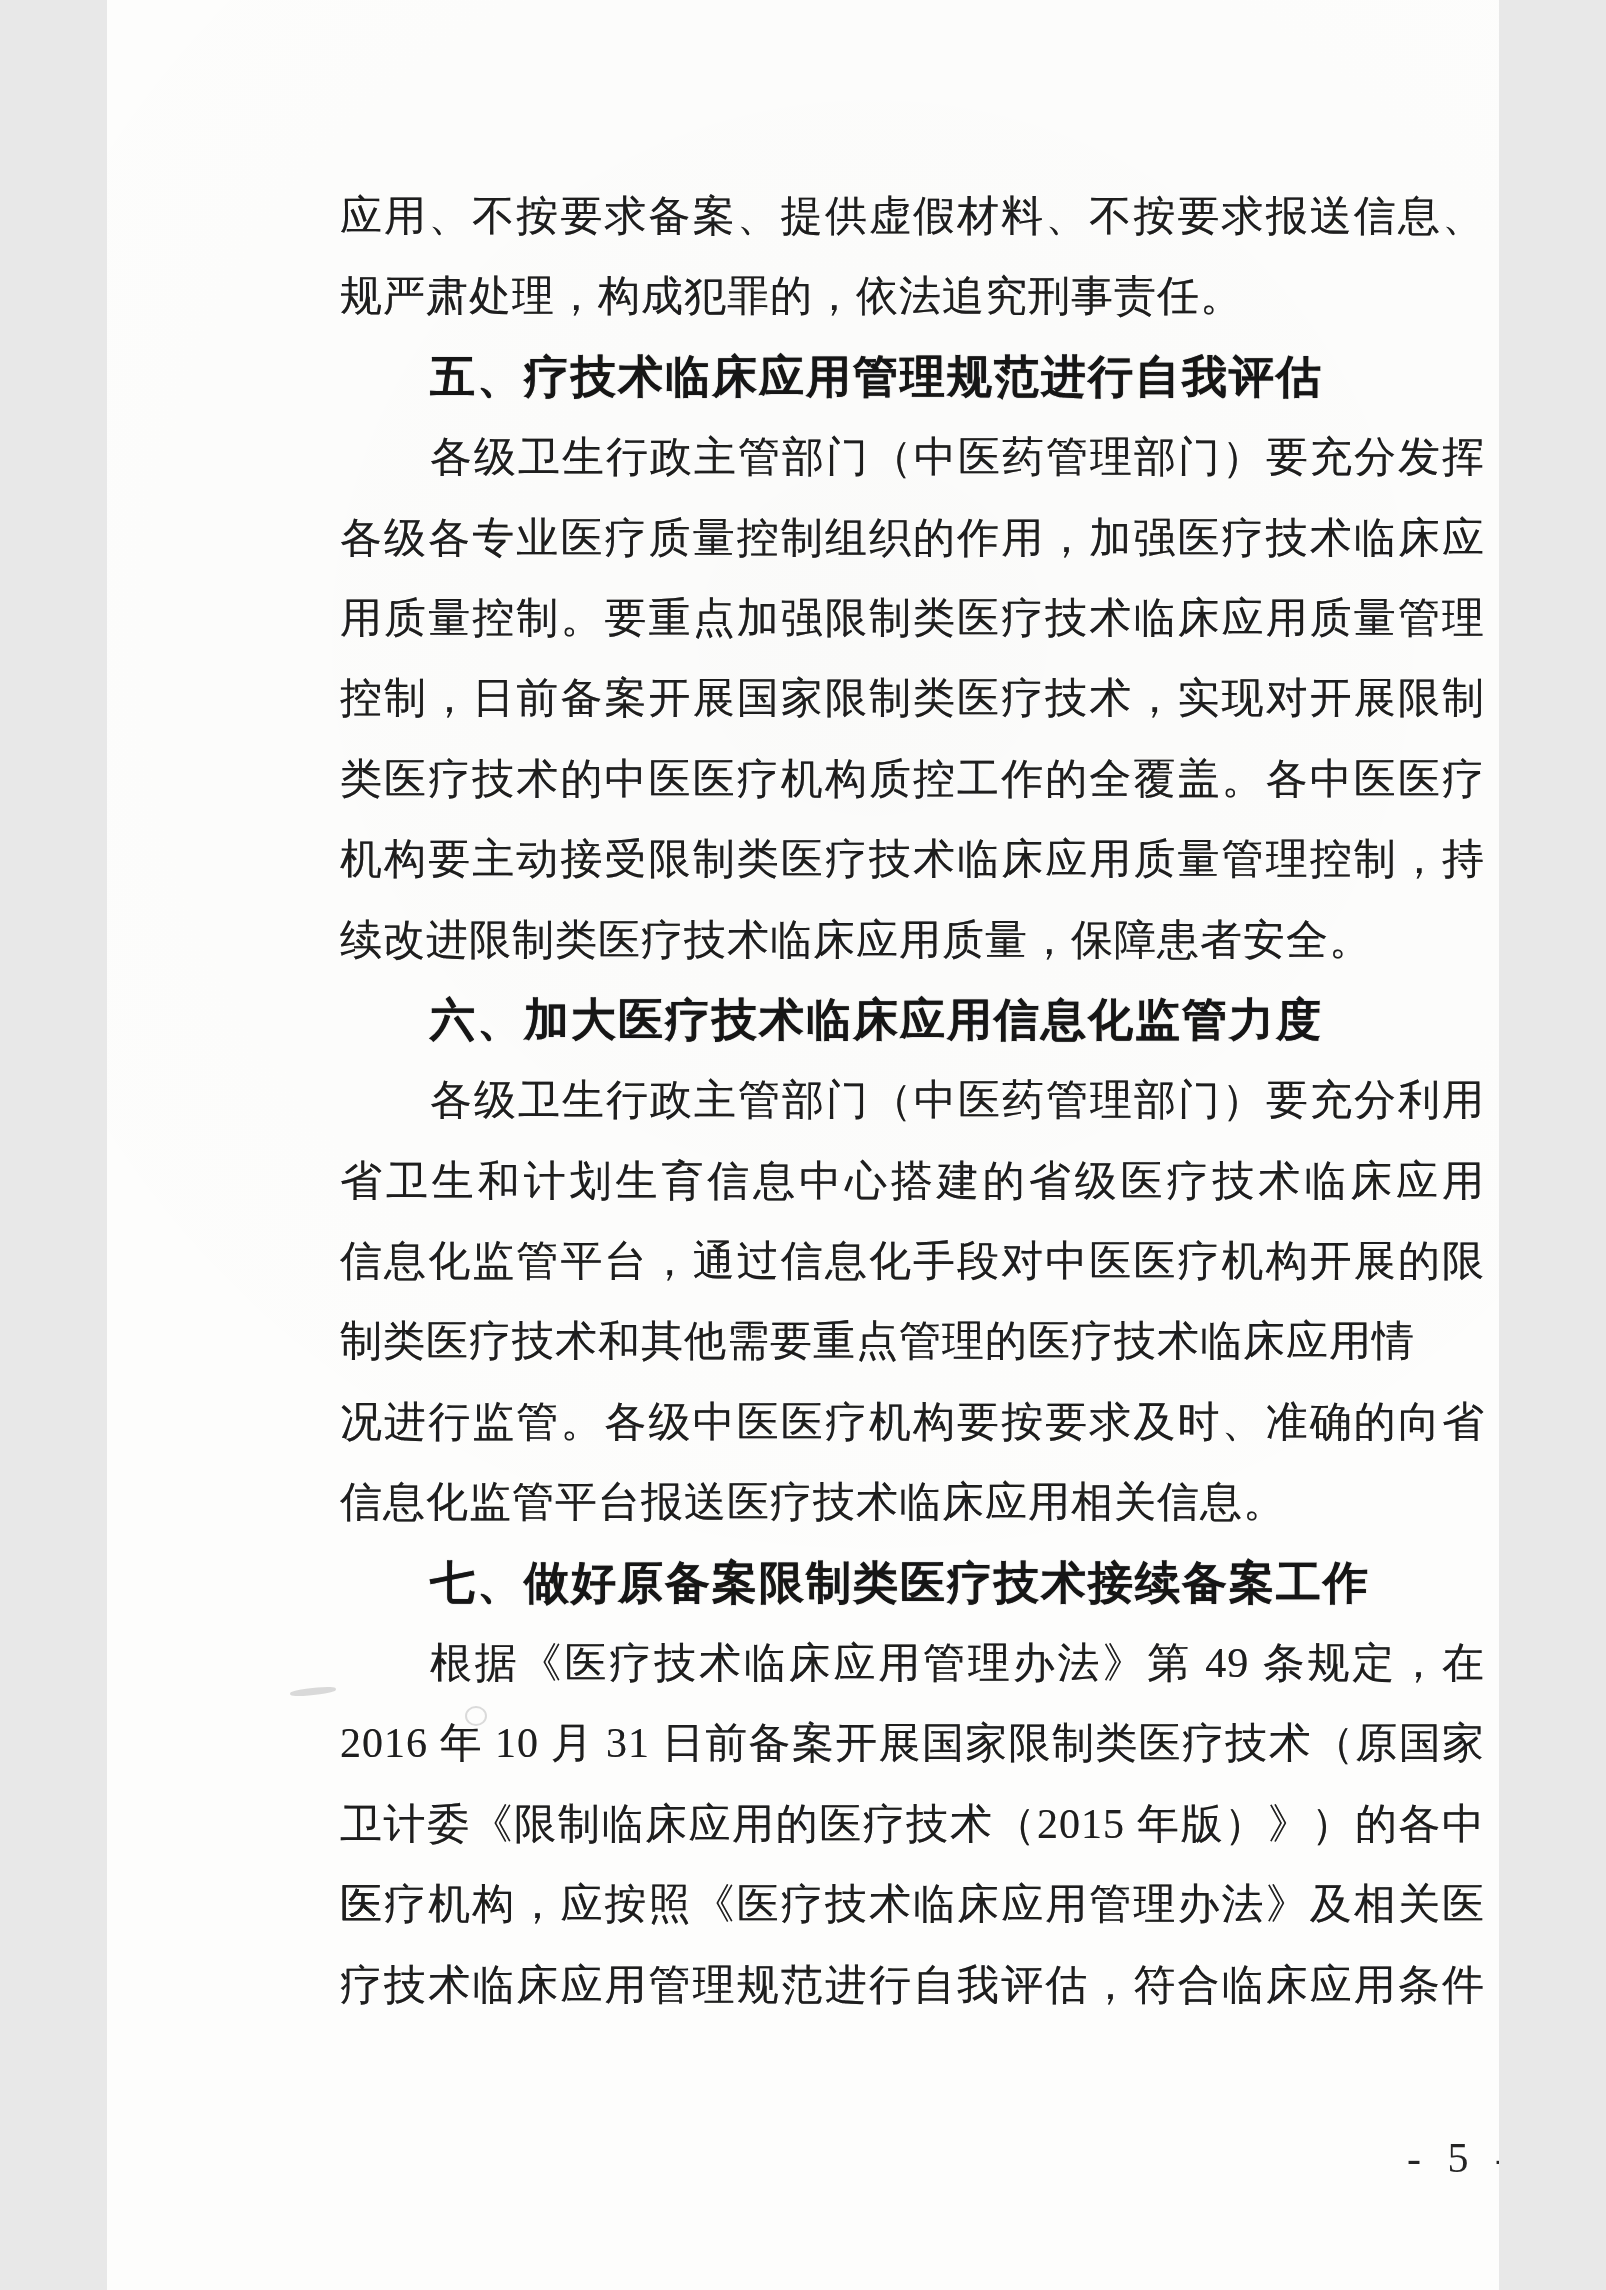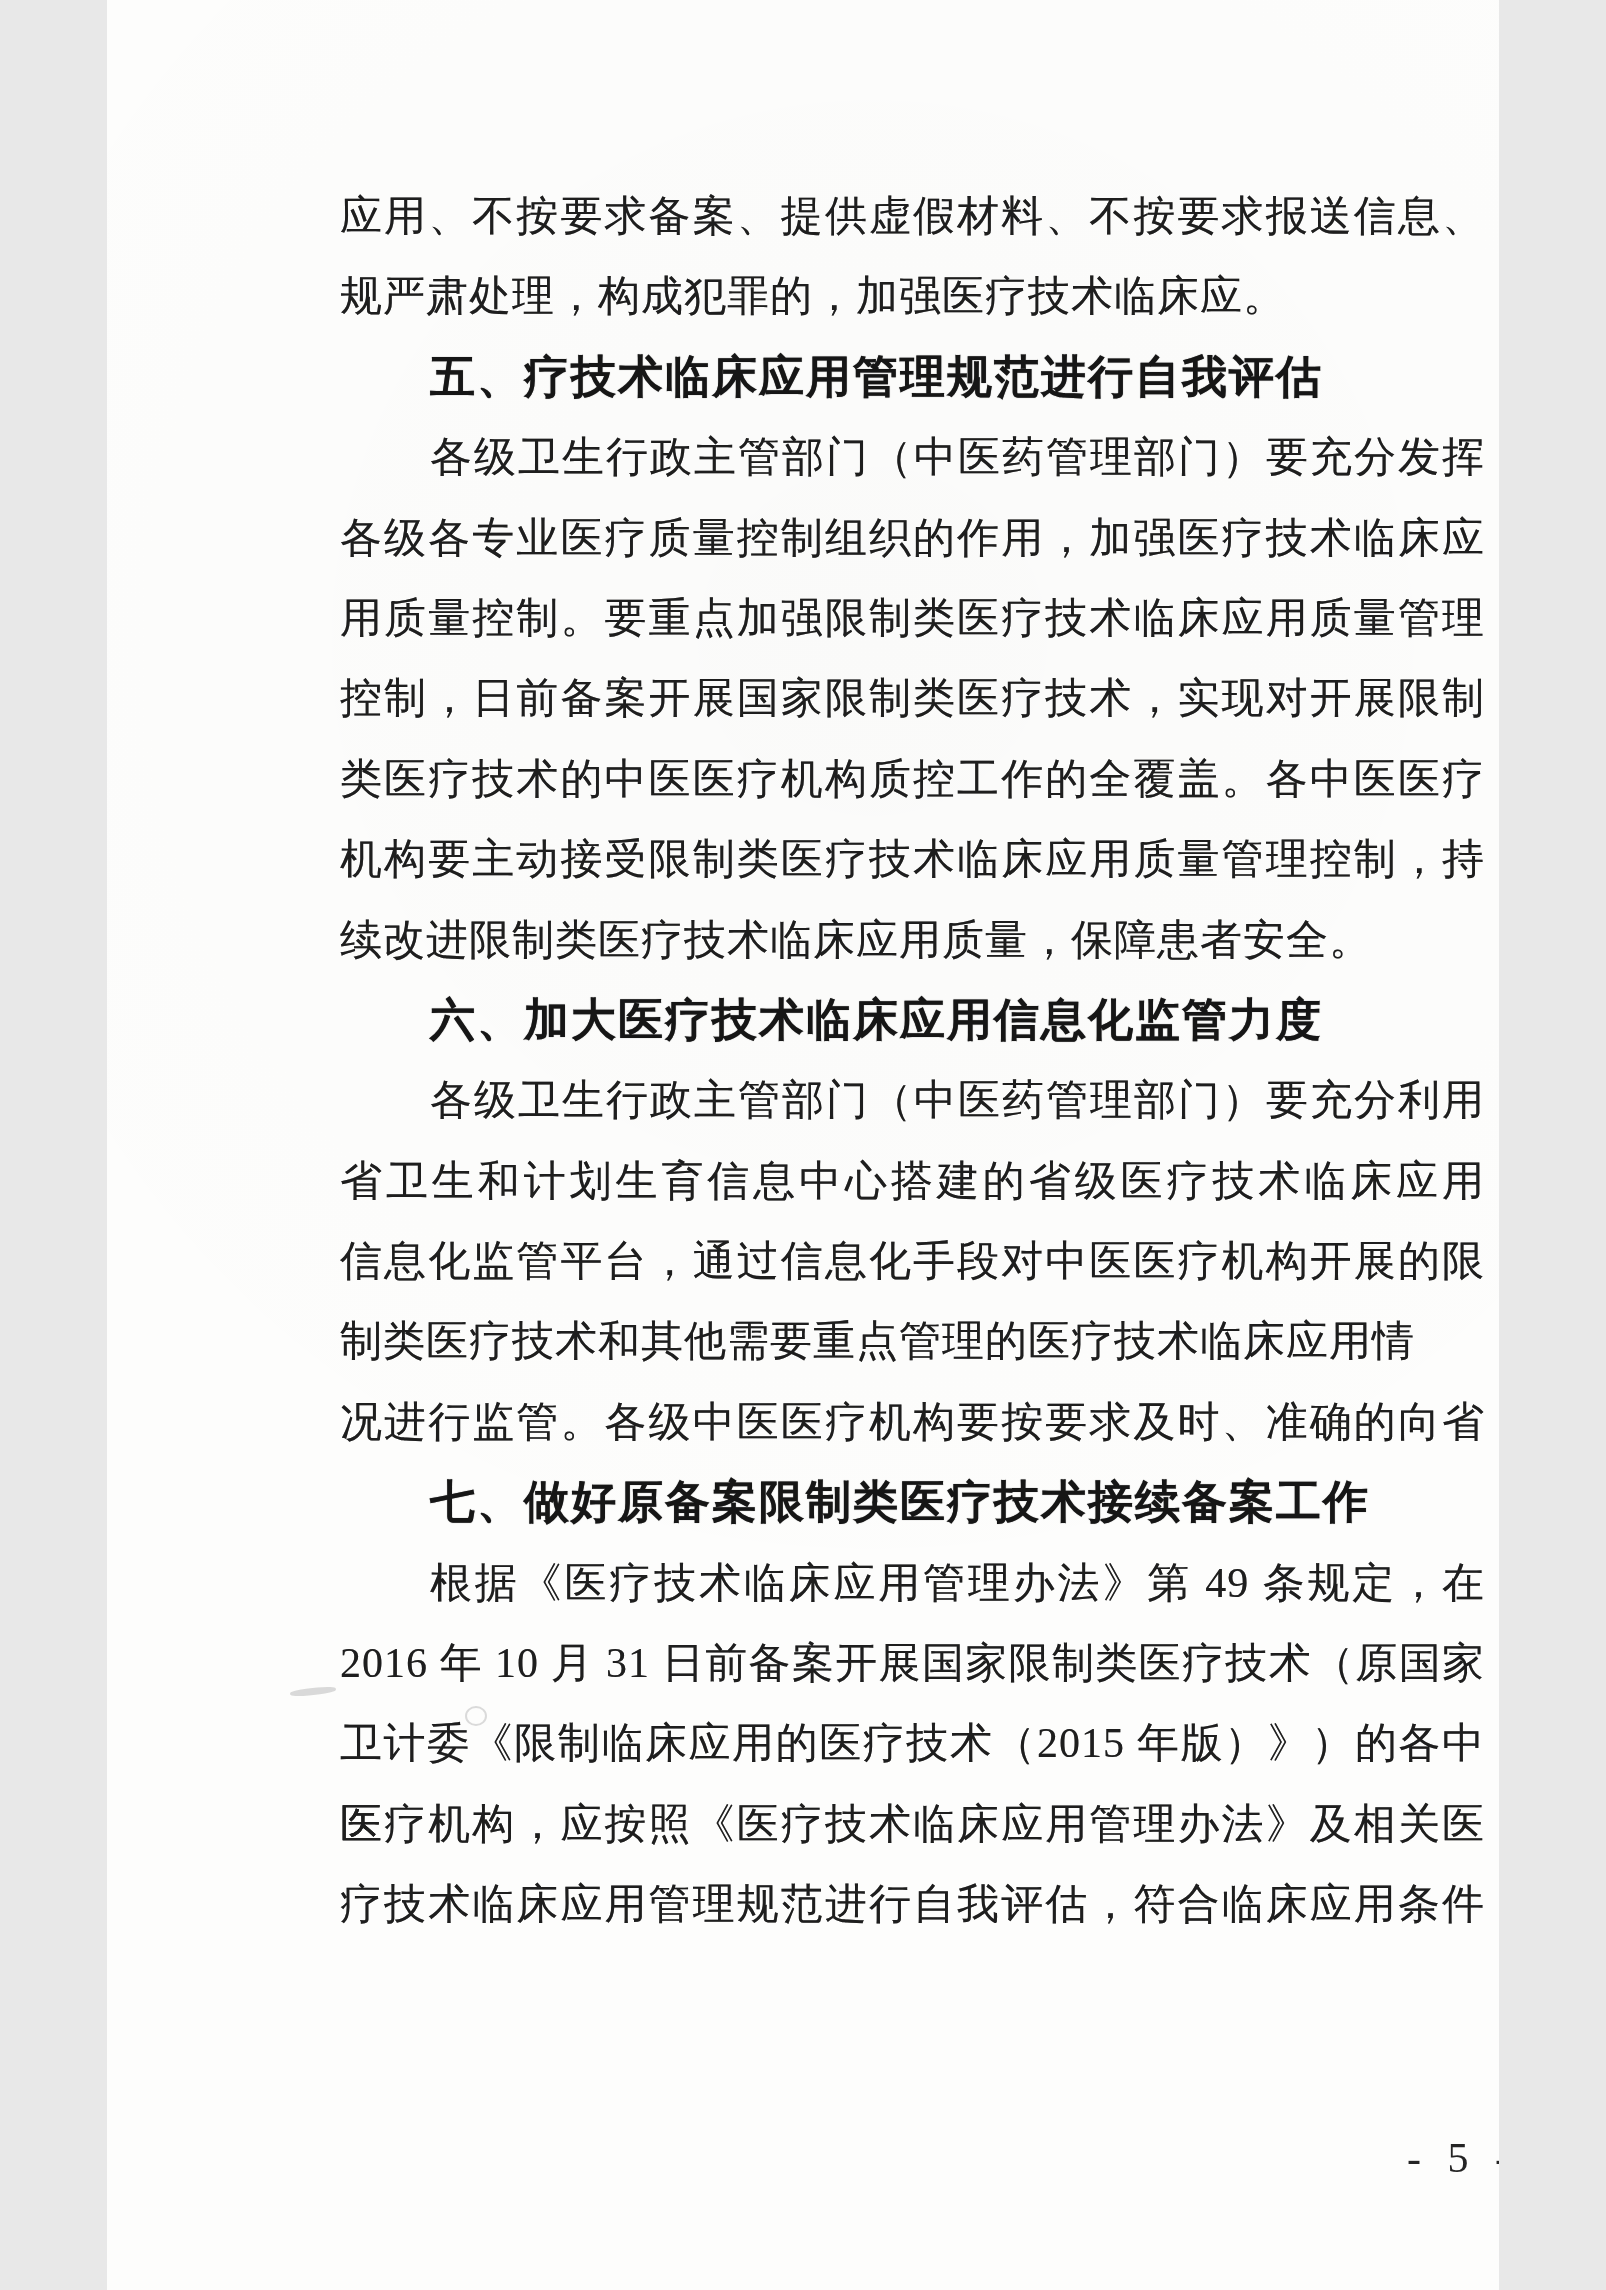--- a/index.html
+++ b/index.html
@@ -74,35 +74,36 @@
   .speck-1 { left: 183px; top: 1688px; width: 46px; height: 7px; transform: rotate(-6deg); border-radius: 40%; background: rgba(110,110,110,0.25); }
   .speck-2 { left: 358px; top: 1706px; width: 18px; height: 16px; border: 2px solid rgba(140,140,140,0.3); background: transparent; }
   .speck-3 { left: 1490px; top: 1236px; width: 8px; height: 12px; background: rgba(120,120,120,0.3); }
 </style>
 </head>
 <body>
 
 <div class="page">
   <div class="text-column" id="text-column">
       <div class="line body justify">应用、不按要求备案、提供虚假材料、不按要求报送信息、</div>
-      <div class="line body">规严肃处理，构成犯罪的，加强医疗技术临床应。</div>
+      <div class="line body">规严肃处理，构成犯罪的，依法追究刑事责任。</div>
       <div class="line heading indent">五、疗技术临床应用管理规范进行自我评估</div>
       <div class="line body indent justify">各级卫生行政主管部门（中医药管理部门）要充分发挥</div>
       <div class="line body justify">各级各专业医疗质量控制组织的作用，加强医疗技术临床应</div>
       <div class="line body justify">用质量控制。要重点加强限制类医疗技术临床应用质量管理</div>
       <div class="line body justify">控制，日前备案开展国家限制类医疗技术，实现对开展限制</div>
       <div class="line body justify">类医疗技术的中医医疗机构质控工作的全覆盖。各中医医疗</div>
       <div class="line body justify">机构要主动接受限制类医疗技术临床应用质量管理控制，持</div>
       <div class="line body">续改进限制类医疗技术临床应用质量，保障患者安全。</div>
       <div class="line heading indent">六、加大医疗技术临床应用信息化监管力度</div>
       <div class="line body indent justify">各级卫生行政主管部门（中医药管理部门）要充分利用</div>
       <div class="line body justify">省卫生和计划生育信息中心搭建的省级医疗技术临床应用</div>
       <div class="line body justify">信息化监管平台，通过信息化手段对中医医疗机构开展的限</div>
       <div class="line body">制类医疗技术和其他需要重点管理的医疗技术临床应用情</div>
       <div class="line body justify">况进行监管。各级中医医疗机构要按要求及时、准确的向省</div>
+      <div class="line body">信息化监管平台报送医疗技术临床应用相关信息。</div>
       <div class="line heading indent">七、做好原备案限制类医疗技术接续备案工作</div>
       <div class="line body indent justify">根据《医疗技术临床应用管理办法》第 49 条规定，在</div>
       <div class="line body justify">2016 年 10 月 31 日前备案开展国家限制类医疗技术（原国家</div>
       <div class="line body justify">卫计委《限制临床应用的医疗技术（2015 年版）》）的各中医</div>
       <div class="line body justify">医疗机构，应按照《医疗技术临床应用管理办法》及相关医</div>
       <div class="line body justify">疗技术临床应用管理规范进行自我评估，符合临床应用条件</div>
     </div>
   <div class="page-number">- 5 -</div>
   <div class="speck speck-1"></div>
   <div class="speck speck-2"></div>

